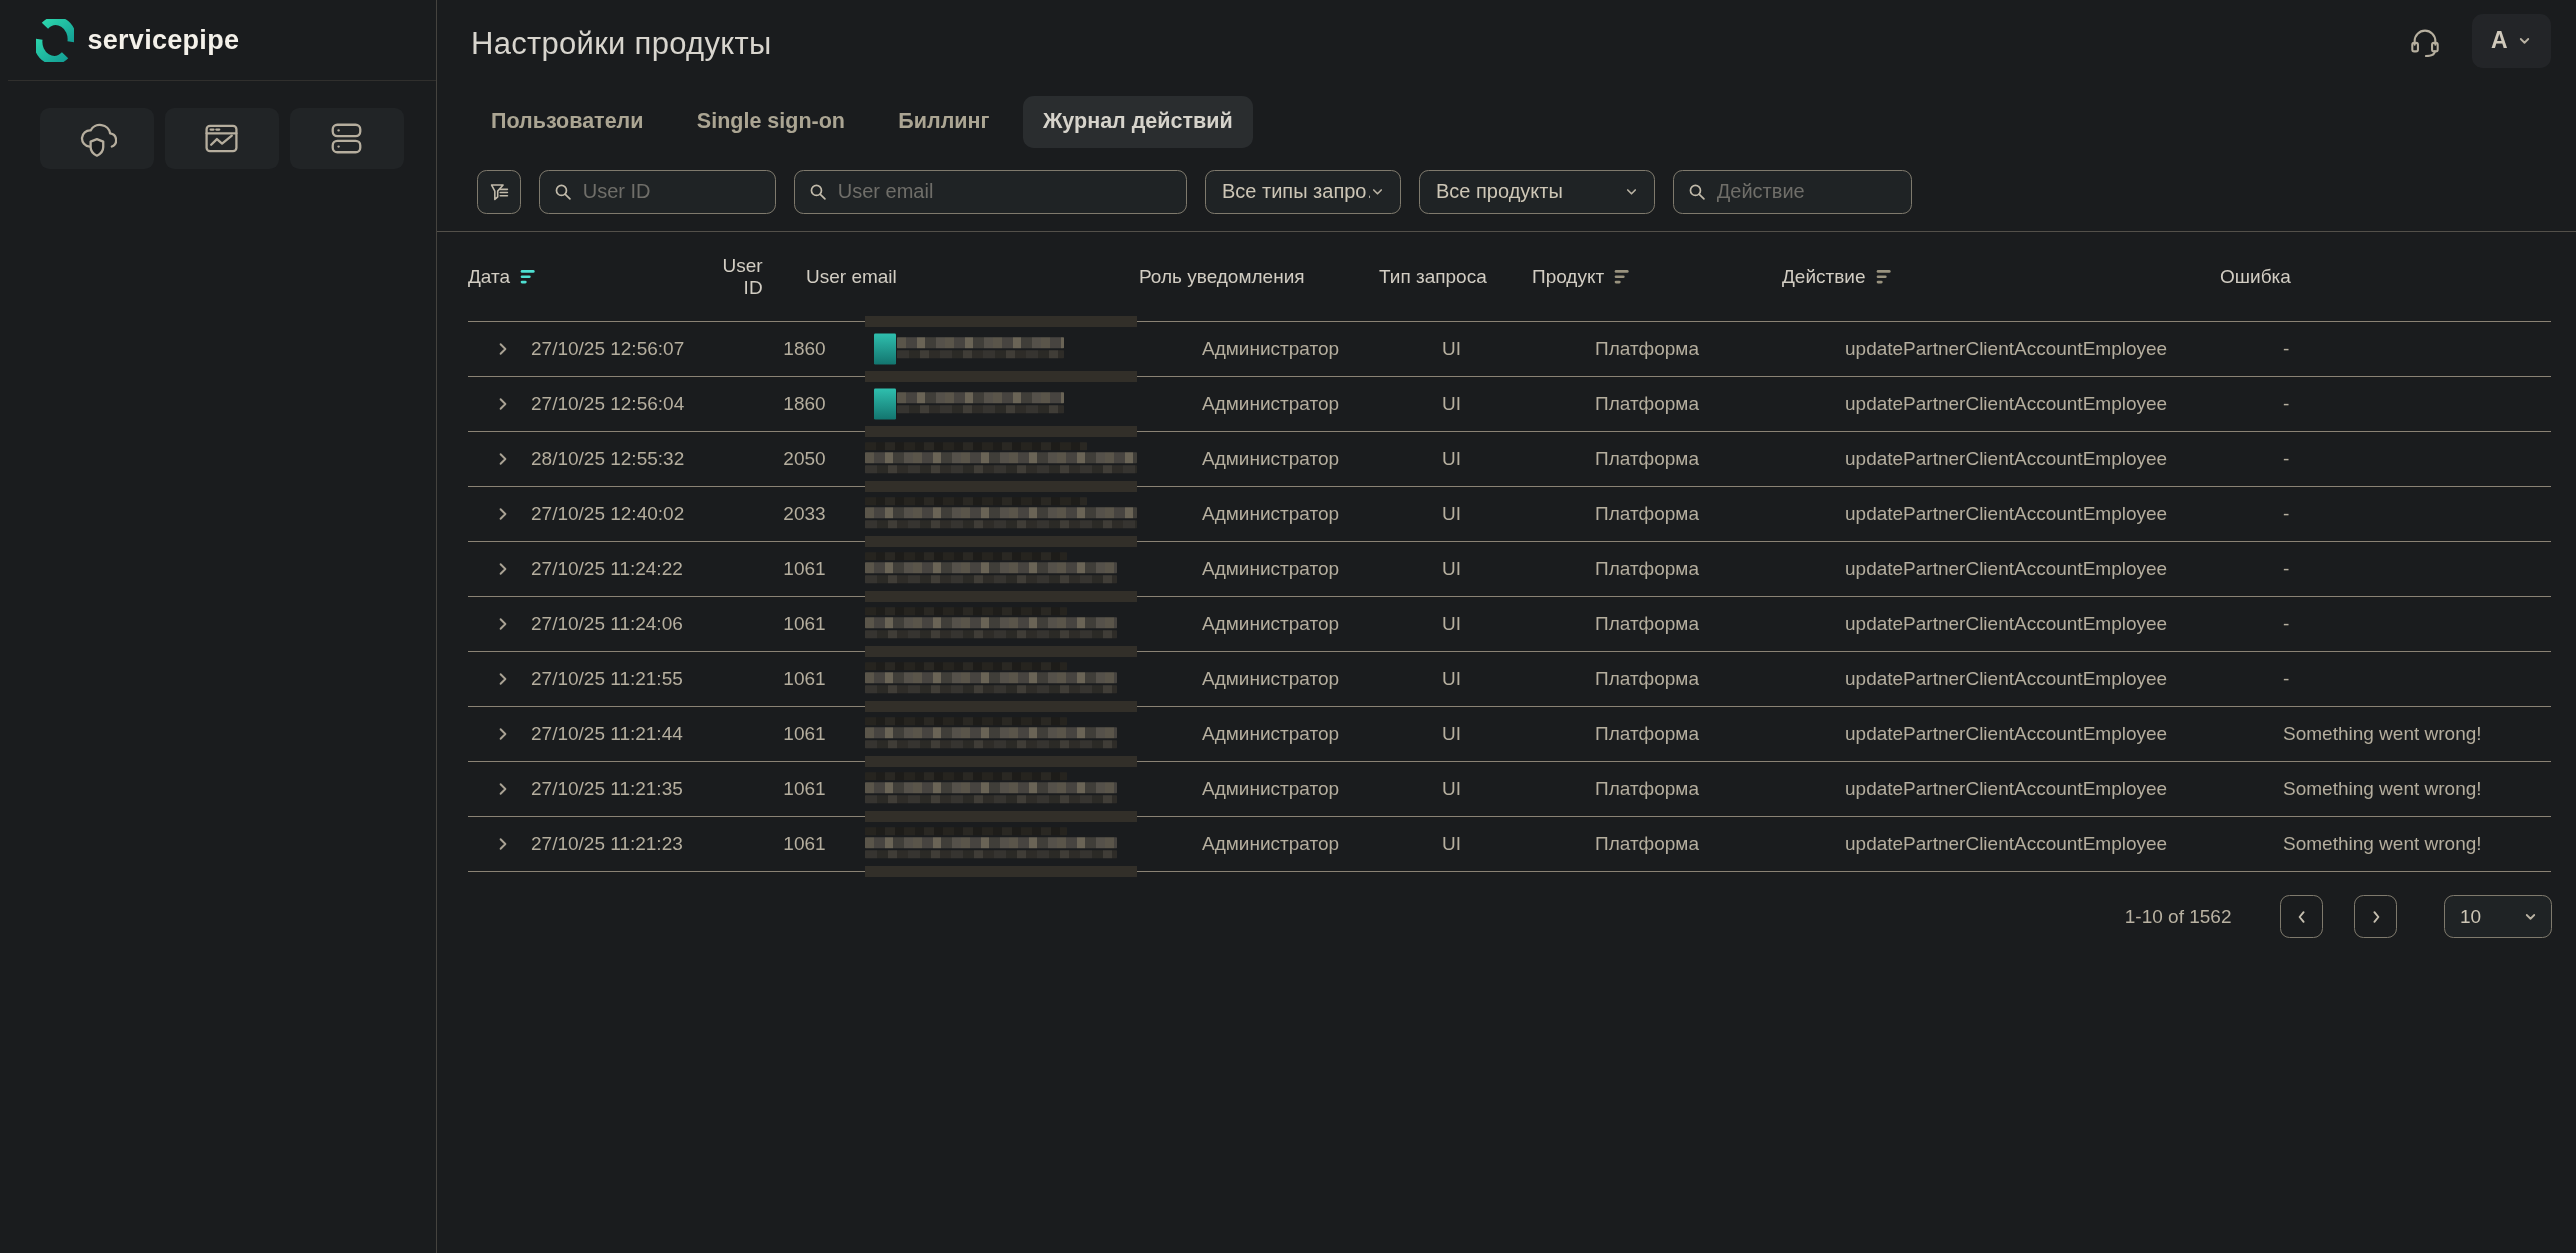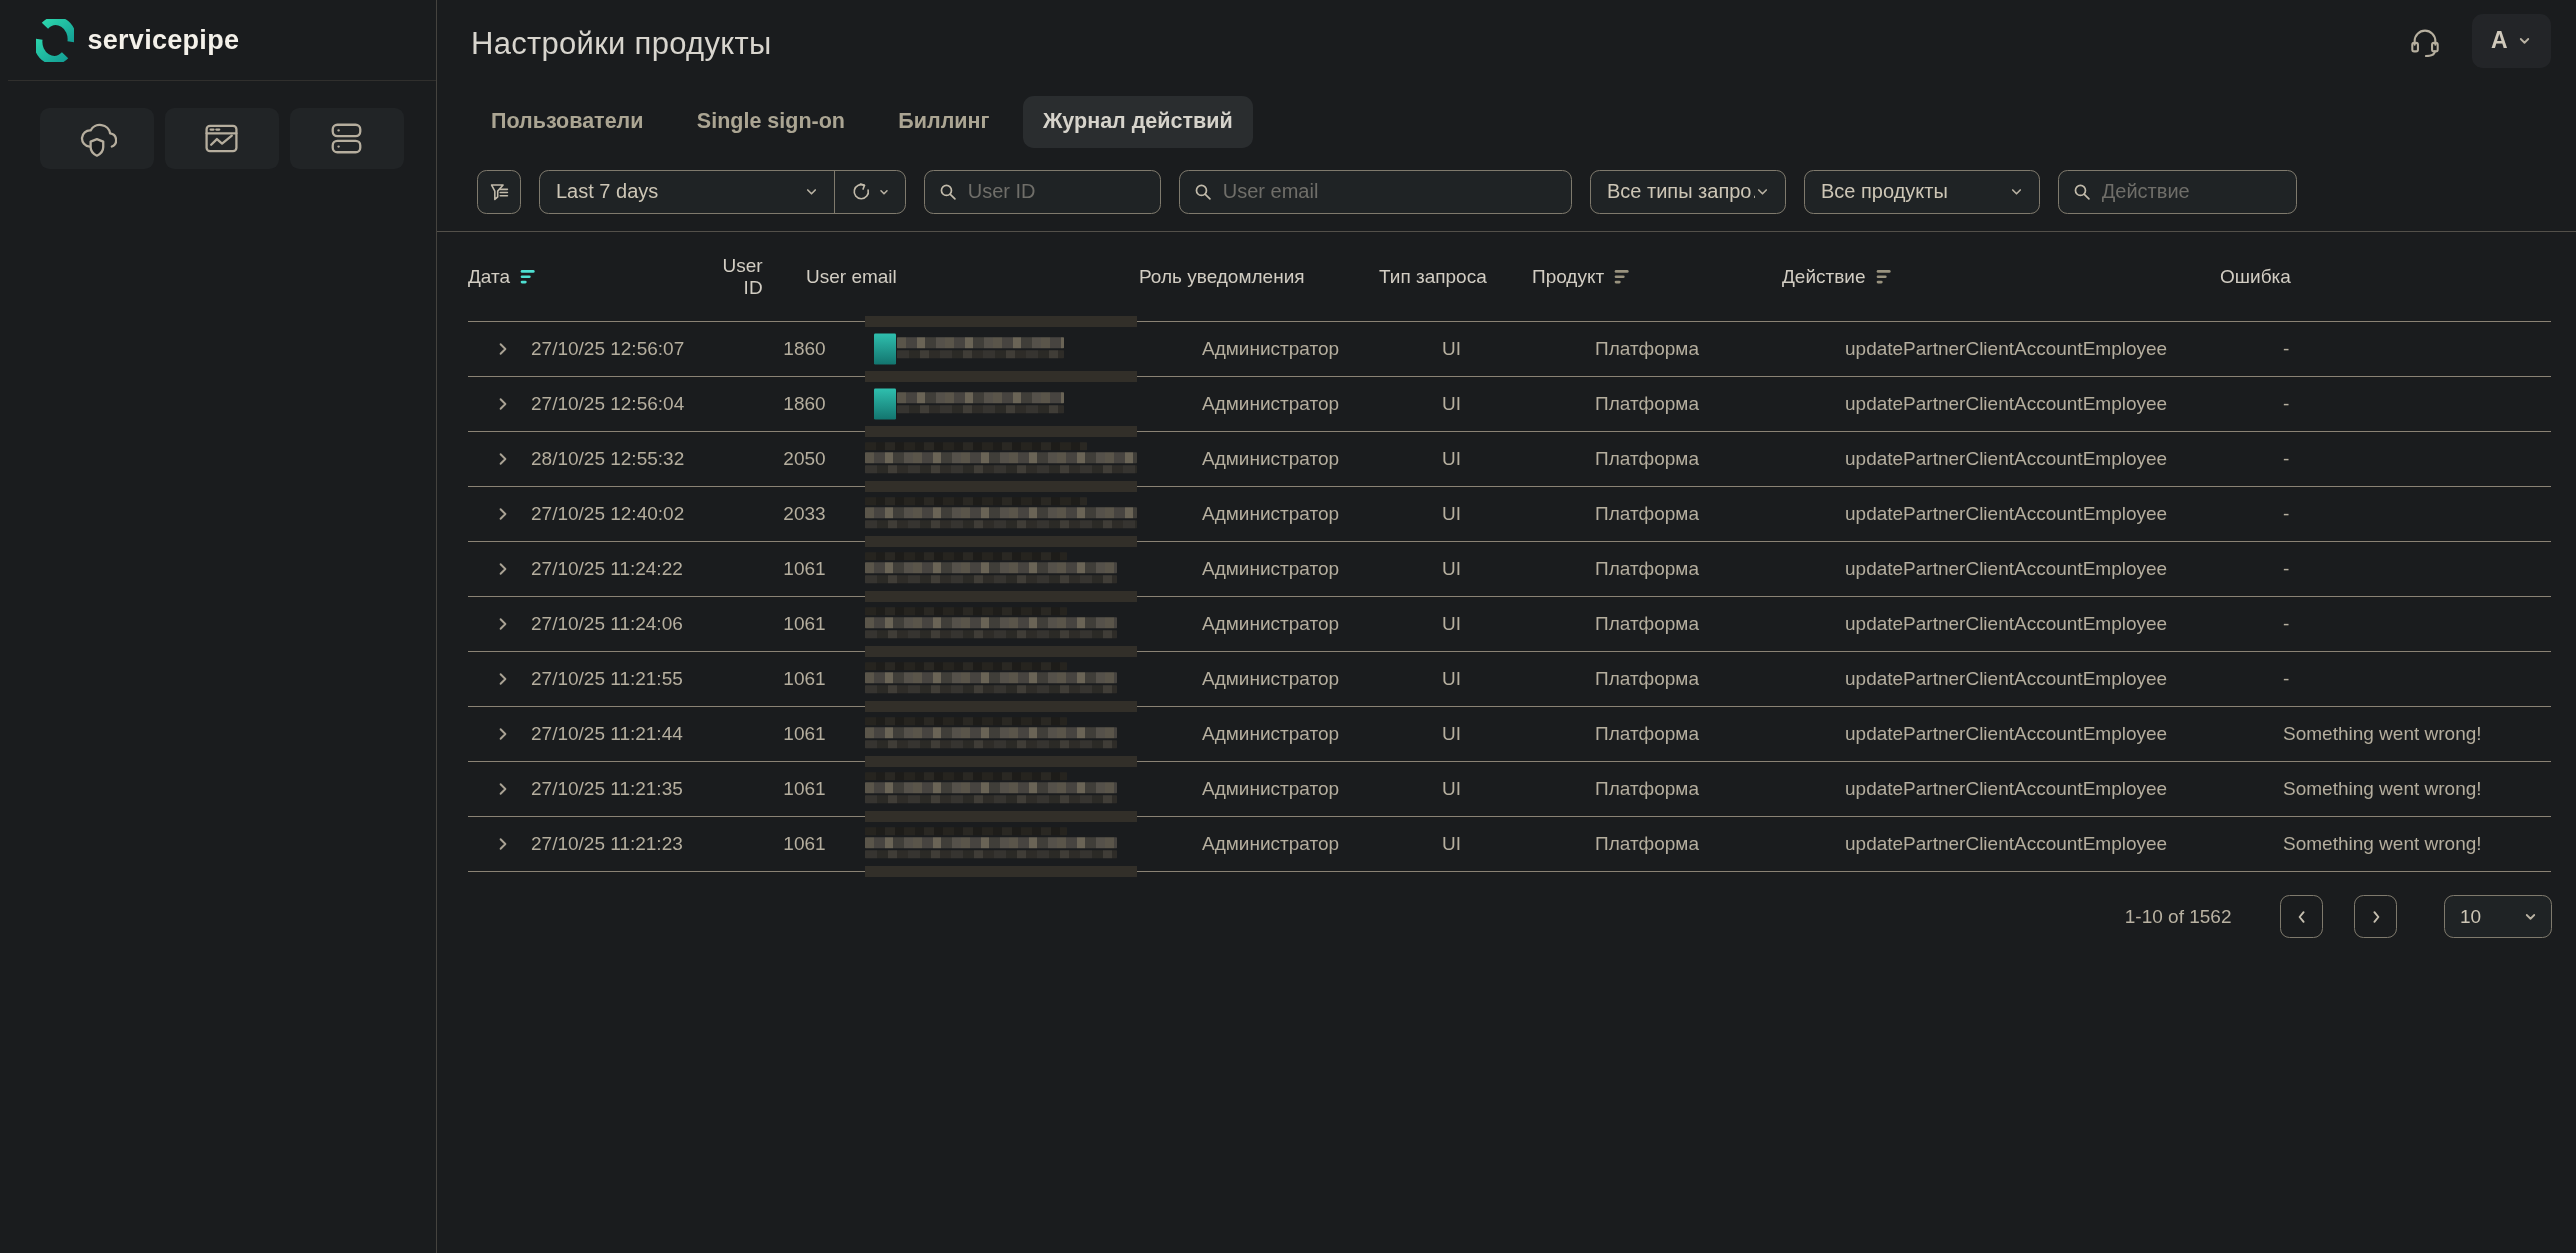--- a/index.html
+++ b/index.html
@@ -174,43 +174,20 @@
         <span style="display:flex;">
           <svg width="23" height="23" viewBox="0 0 32 32" fill="none" stroke="currentColor" stroke-width="2.2" stroke-linecap="round" stroke-linejoin="round">
             <path d="M5 7 h16 l-7.5 8.5 v8 l-4 3.5 v-11.5 z"></path>
             <line x1="17" y1="13" x2="27" y2="13"></line>
             <line x1="17" y1="17.5" x2="27" y2="17.5"></line>
             <line x1="17" y1="22" x2="27" y2="22"></line>
           </svg>
         </span>
       </div>
 
-      <div class="ctl combo">
-        <div class="seg-select">
-          <span>Last 7 days</span>
-          <span class="chev" style="display:flex;">
-            <svg width="15" height="15" viewBox="0 0 20 20" fill="none" stroke="currentColor" stroke-width="2.2" stroke-linecap="round" stroke-linejoin="round">
-                <polyline points="5,8 10,13 15,8"></polyline>
-              </svg>
-          </span>
-        </div>
-        <div class="seg-refresh">
-          <span style="display:flex;">
-            <svg width="21.5" height="21.5" viewBox="0 0 32 32" fill="none" stroke="currentColor" stroke-width="2.4" stroke-linecap="round" stroke-linejoin="round">
-              <path d="M21.5 6.5 a10.5 10.5 0 1 0 5.5 7"></path>
-              <polyline points="15.5,4.5 21.5,6.5 19.5,12"></polyline>
-            </svg>
-          </span>
-          <span class="chev" style="display:flex;">
-            <svg width="12" height="12" viewBox="0 0 20 20" fill="none" stroke="currentColor" stroke-width="2.6" stroke-linecap="round" stroke-linejoin="round">
-                <polyline points="5,8 10,13 15,8"></polyline>
-              </svg>
-          </span>
-        </div>
-      </div>
 
       <div class="ctl search w-uid">
         <span style="display:flex;">
           <svg width="20" height="20" viewBox="0 0 26 26" fill="none" stroke="currentColor" stroke-width="2.2" stroke-linecap="round">
               <circle cx="11" cy="11" r="6.5"></circle>
               <line x1="16" y1="16" x2="22" y2="22"></line>
             </svg>
         </span>
         <input type="text" placeholder="User ID" style="">
       </div>

